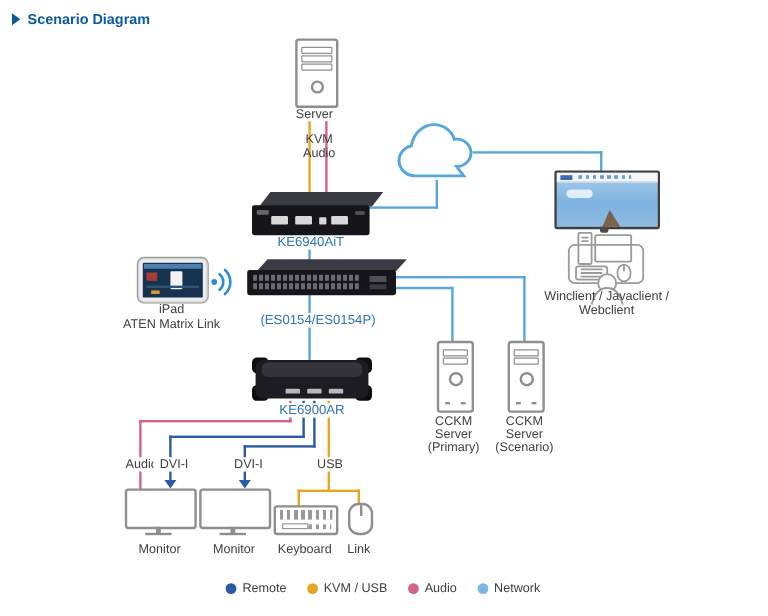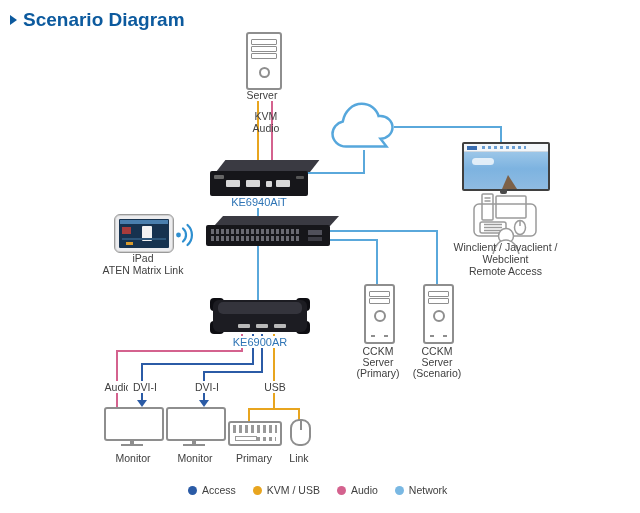--- a/index.html
+++ b/index.html
@@ -10,21 +10,21 @@
   .ln-net{background:#5aa8db;}
   .ln-video{background:#2b5ba6;}
   .ln-kvm{background:#e8a51f;}
   .ln-audio{background:#d4628e;}
   .lbl{position:absolute;font-size:10.5px;line-height:12px;text-align:center;color:#404040;}
   .lbl-blue{color:#2e74b5;font-size:11px;}
   .lbl-bg{background:#fff;}
   .title-row{position:absolute;left:10px;top:9px;display:flex;align-items:center;gap:6px;}
   .title-tri{width:0;height:0;border-top:5px solid transparent;border-bottom:5px solid transparent;
              border-left:7px solid #0c5a9e;}
-  .title-text{font-size:19px;font-weight:bold;color:#0c5a9e;}
+  .title-text{font-size:12px;font-weight:bold;color:#0c5a9e;}
   
   .tower{position:absolute;border:2px solid #8e8e8e;border-radius:3px;background:#fff;}
   .tower .slot{position:absolute;left:3px;right:3px;height:4px;border:1px solid #8e8e8e;border-radius:1px;}
   .tower .cd{position:absolute;border:2px solid #8e8e8e;border-radius:50%;background:#fff;}
   .tower .foot{position:absolute;width:4px;height:2px;background:#8e8e8e;bottom:5px;}
   
   .dev-top{position:absolute;background:#3a3a42;}
   .dev-front{position:absolute;background:#16161a;border-radius:2px;}
   .port{position:absolute;background:#d8d8d8;border-radius:1px;}
   .arrow-down{position:absolute;width:0;height:0;border-left:5px solid transparent;
@@ -156,20 +156,21 @@
 
   <div class="abs" style="left:206px;top:216px;width:124px;height:30px;">
     <div class="dev-top" style="left:8px;top:0;width:116px;height:10px;transform:skewX(-42deg);transform-origin:bottom left;"></div>
     <div class="dev-front" style="left:0;top:9px;width:124px;height:21px;">
       <div style="position:absolute;left:5px;top:4px;width:88px;height:5px;background:repeating-linear-gradient(90deg,#6a6a72 0 3px,#16161a 3px 5px);"></div>
       <div style="position:absolute;left:5px;top:11px;width:88px;height:5px;background:repeating-linear-gradient(90deg,#6a6a72 0 3px,#16161a 3px 5px);"></div>
       <div style="position:absolute;right:8px;top:5px;width:14px;height:5px;background:#50505a;"></div>
       <div style="position:absolute;right:8px;top:12px;width:14px;height:4px;background:#3c3c44;"></div>
     </div>
   </div>
+  <div class="lbl lbl-blue lbl-bg" style="left:190px;top:261px;width:150px;">(ES0154/ES0154P)</div>
 
   <div class="rmon" style="left:462px;top:142px;width:84px;height:45px;">
     <div class="bar">
         <div class="bar-chip"></div>
         <div class="bar-dash"></div>
       </div>
     <div class="cloudlet"></div>
     <div class="mtn"></div>
   </div>
   <div class="rmon-stand" style="left:500px;top:189px;"></div>
@@ -185,21 +186,20 @@
       <line x1="16" y1="37.5" x2="34" y2="37.5"></line>
       <line x1="16" y1="40.5" x2="34" y2="40.5"></line>
       <ellipse cx="52" cy="37.5" rx="5.5" ry="7" fill="#fff"></ellipse>
       <line x1="52" y1="30.5" x2="52" y2="36"></line>
       <circle cx="38" cy="46" r="7.5" fill="#fff"></circle>
       <path d="M25 64 q3.5-14 13-14 t13 14" fill="#fff"></path>
     </g>
   </svg>
   <div class="lbl" style="left:428px;top:253px;width:155px;">Webclient</div>
   <div class="lbl" style="left:428px;top:241px;width:155px;">Winclient / Javaclient /</div>
-  <div class="lbl" style="left:428px;top:265px;width:155px;">Remote Access</div>
 
   <div class="abs" style="left:210px;top:298px;width:100px;height:36px;">
     <div style="position:absolute;left:0;top:0;width:14px;height:13px;background:#0d0d12;border-radius:4px;"></div>
     <div style="position:absolute;right:0;top:0;width:14px;height:13px;background:#0d0d12;border-radius:4px;"></div>
     <div style="position:absolute;left:0;bottom:0;width:14px;height:13px;background:#0d0d12;border-radius:4px;"></div>
     <div style="position:absolute;right:0;bottom:0;width:14px;height:13px;background:#0d0d12;border-radius:4px;"></div>
     <div style="position:absolute;left:3px;top:2px;right:3px;bottom:2px;background:#1c1c22;border-radius:6px;"></div>
     <div style="position:absolute;left:8px;top:4px;right:8px;height:12px;background:#34343c;border-radius:5px;"></div>
     <div class="port" style="left:28px;bottom:6px;width:12px;height:4px;background:#b9b9b9;"></div>
     <div class="port" style="left:46px;bottom:6px;width:12px;height:4px;background:#b9b9b9;"></div>
@@ -242,31 +242,31 @@
   <div class="mon" style="left:166px;top:407px;width:56px;height:30px;"></div>
   <div class="mon-pole" style="left:192px;top:439px;"></div>
   <div class="mon-base" style="left:183px;top:444px;"></div>
   <div class="lbl" style="left:162px;top:452px;width:66px;">Monitor</div>
 
   <div class="kbd" style="left:228px;top:421px;width:50px;height:21px;">
     <div class="keys"></div>
       <div class="space"></div>
       <div class="krow"></div>
   </div>
-  <div class="lbl" style="left:222px;top:452px;width:64px;">Primary</div>
+  <div class="lbl" style="left:222px;top:452px;width:64px;">Keyboard</div>
 
   <div class="mouse" style="left:290px;top:419px;width:17px;height:23px;">
     <div class="mid"></div>
   </div>
   <div class="lbl" style="left:278px;top:452px;width:42px;">Link</div>
 
   <div class="legend">
     <div class="item">
       <div class="dot" style="background-color: rgb(43, 91, 166);"></div>
-      <div class="txt">Access</div>
+      <div class="txt">Remote</div>
     </div>
     <div class="item">
       <div class="dot" style="background-color: rgb(232, 165, 31);"></div>
       <div class="txt">KVM / USB</div>
     </div>
     <div class="item">
       <div class="dot" style="background-color: rgb(212, 98, 142);"></div>
       <div class="txt">Audio</div>
     </div>
     <div class="item">

